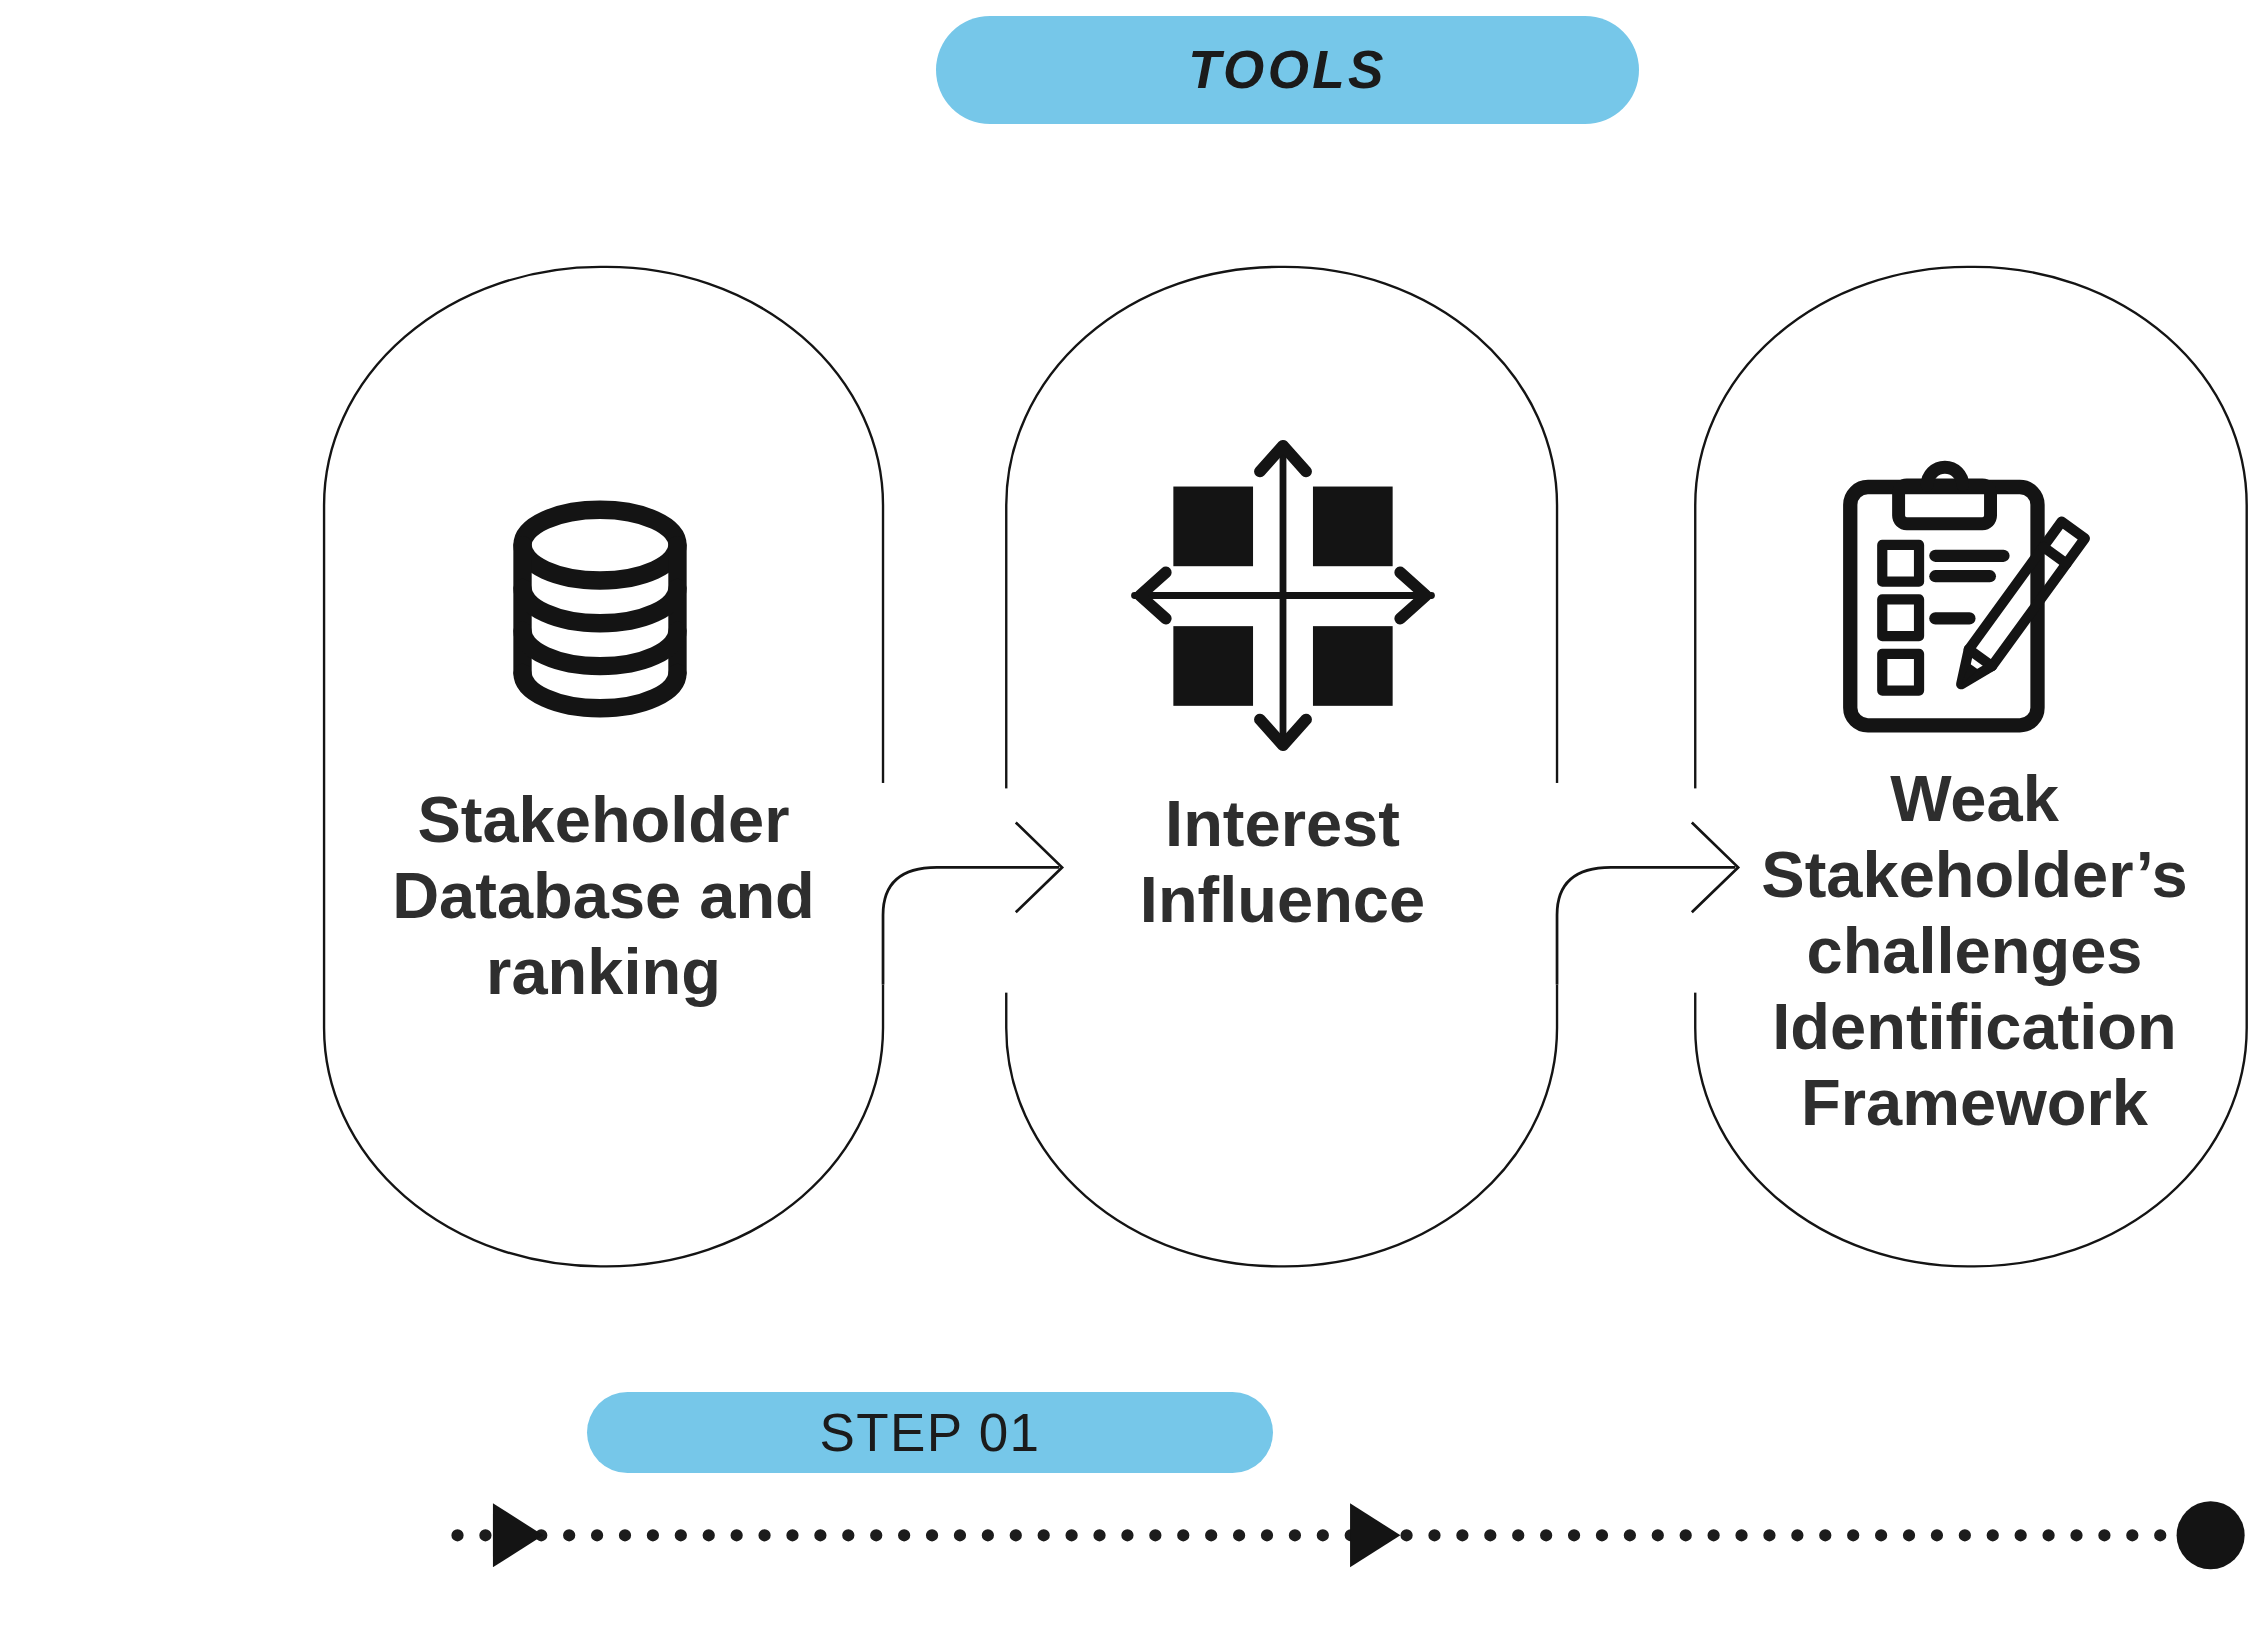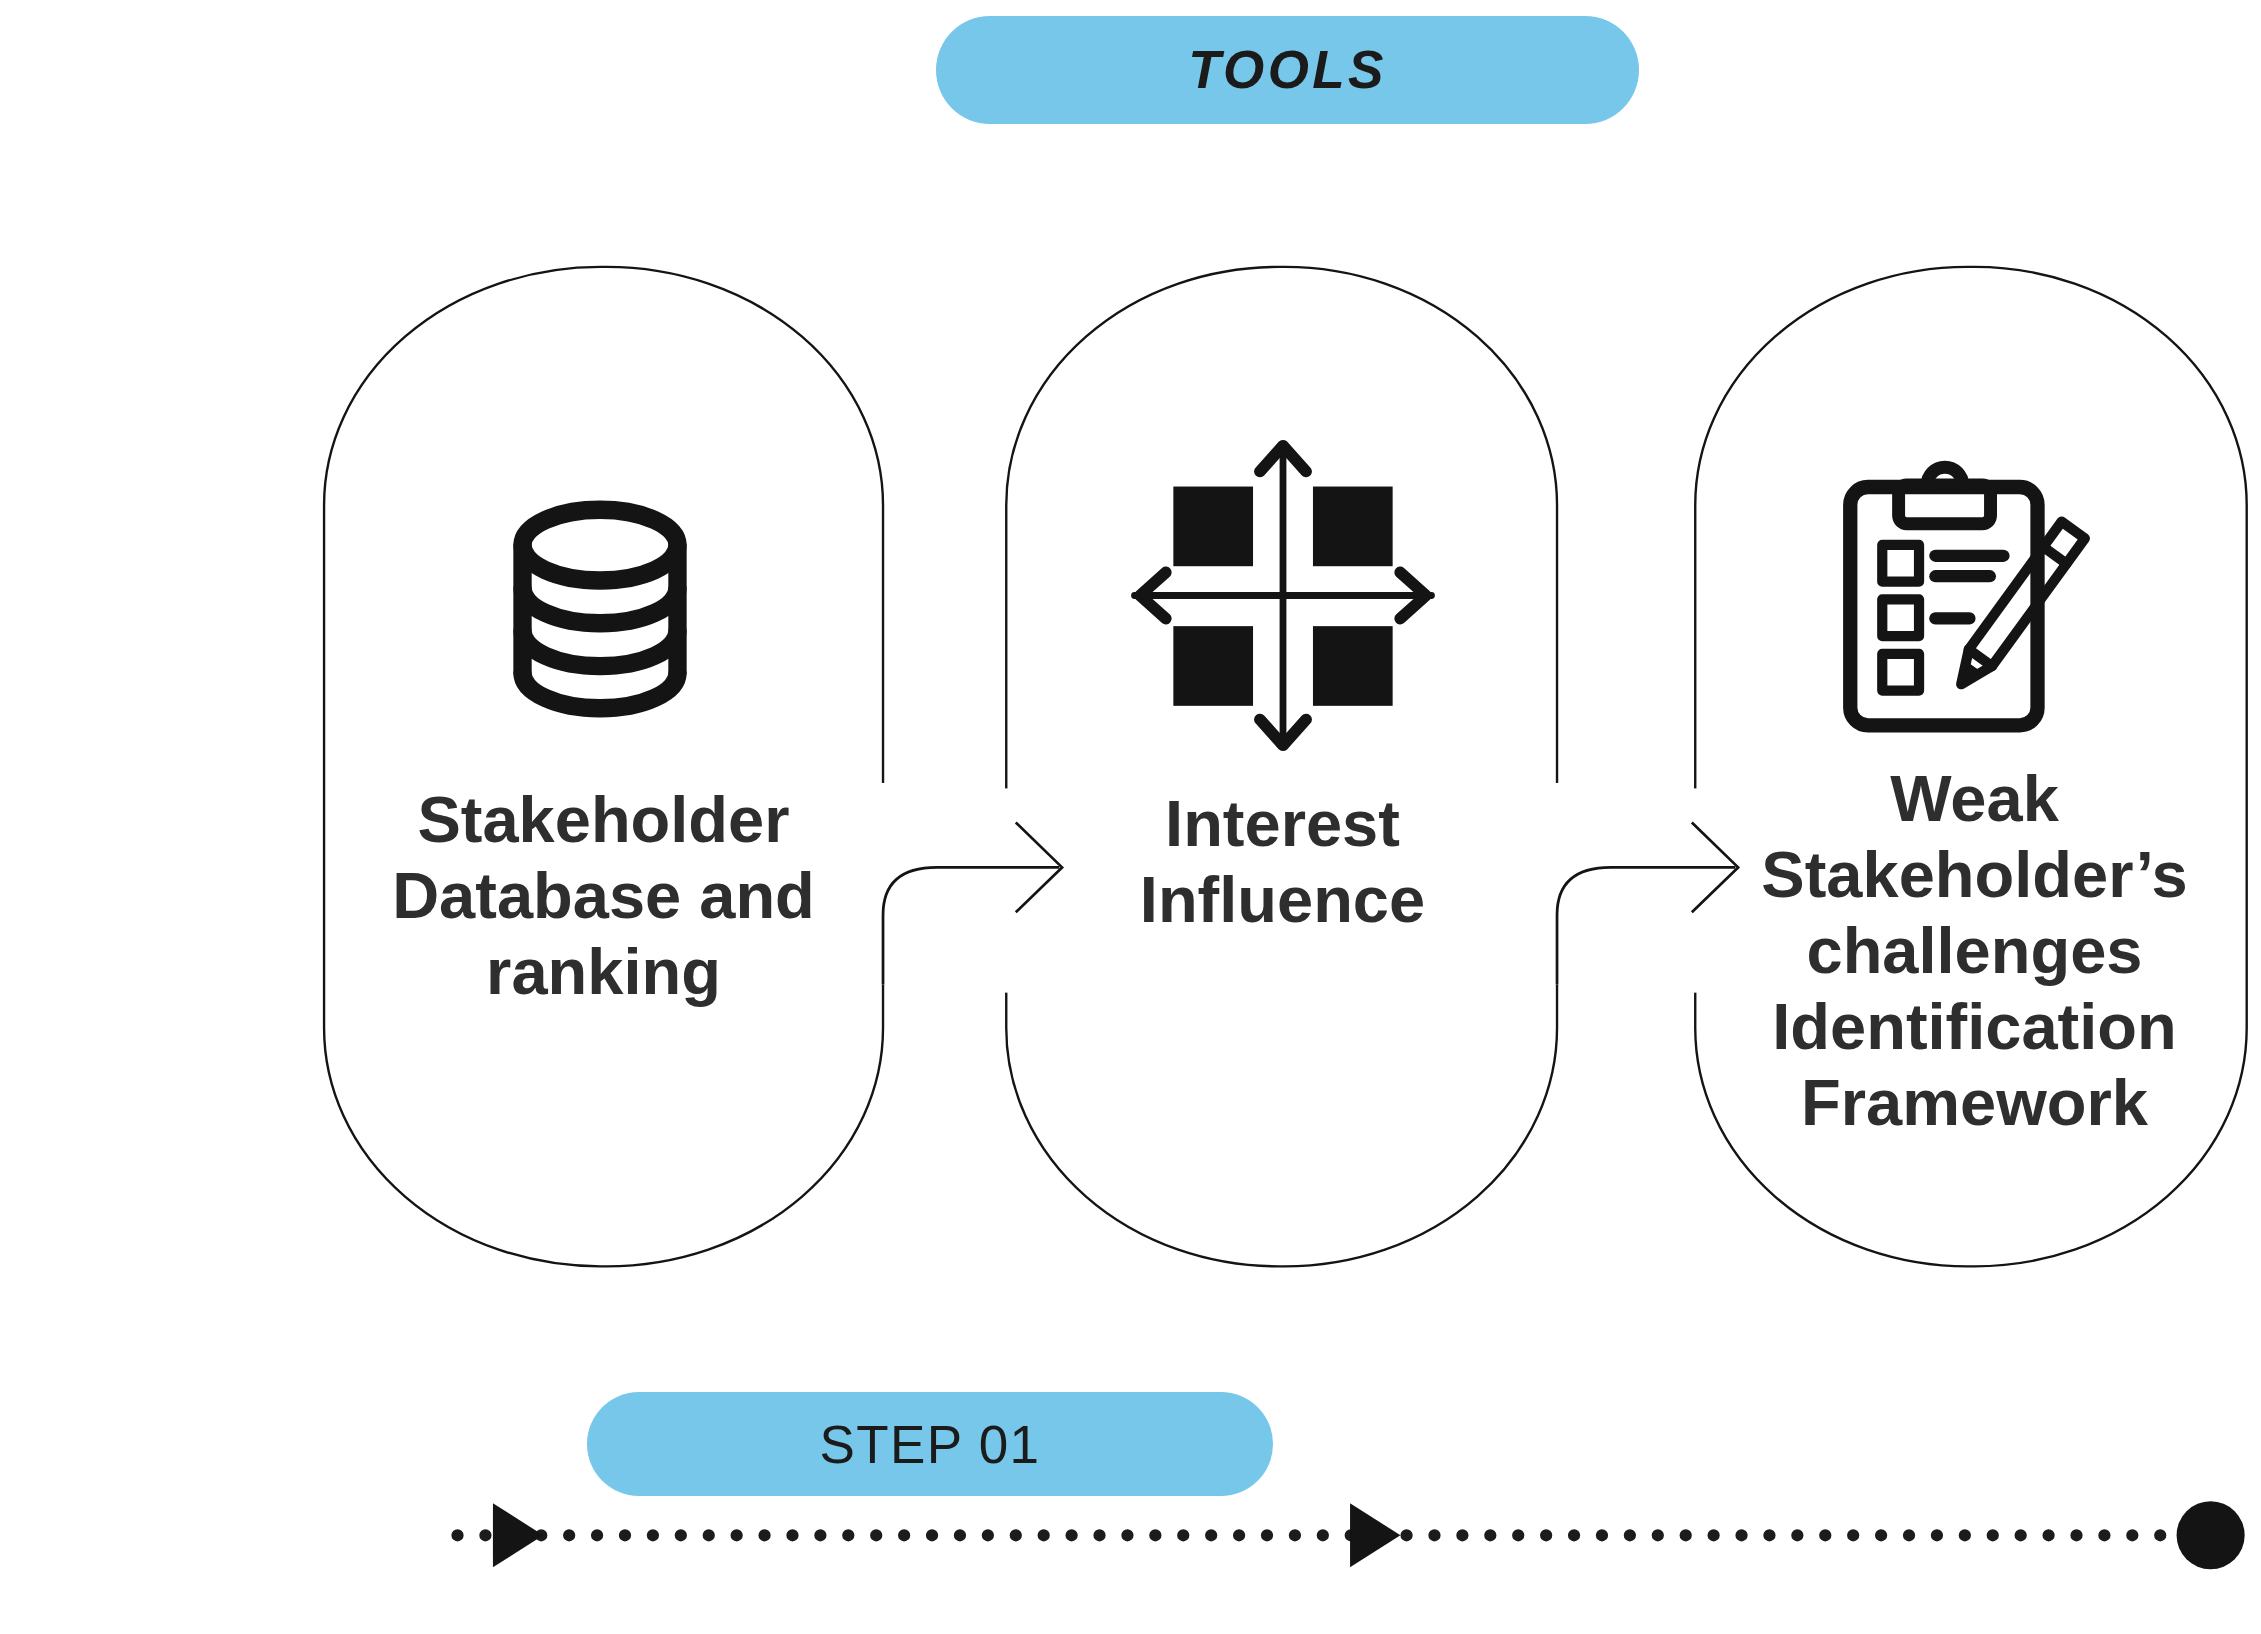--- a/index.html
+++ b/index.html
@@ -20,21 +20,21 @@
   .dotline{fill:none;stroke:#1c1c1c;stroke-width:18;stroke-linecap:round;stroke-dasharray:0 41;}
   .icon-stroke{fill:none;stroke:var(--line-dark);stroke-linecap:round;stroke-linejoin:round;}
   .pill{
     position:absolute;display:flex;align-items:center;justify-content:center;
     background:var(--pill-blue);color:var(--pill-text);text-align:center;
   }
   .pill-tools{left:936px;top:15.7px;width:703px;height:108px;border-radius:54px;
     font-size:53px;font-weight:bold;letter-spacing:3.4px;font-style:italic;}
   .pill-preliminary{left:29px;top:1450px;width:441px;height:169px;border-radius:67px;
     font-size:56px;line-height:65px;letter-spacing:0.7px;}
-  .pill-step1{left:587px;top:1392px;width:686px;height:104px;border-radius:56px;
+  .pill-step1{left:587px;top:1392px;width:686px;height:81px;border-radius:56px;
     font-size:53px;letter-spacing:1.4px;}
   .pill-step2{left:1432px;top:1392px;width:701px;height:111px;border-radius:56px;
     font-size:53px;letter-spacing:1.4px;}
   .capsule-label{
     position:absolute;width:613px;text-align:center;color:var(--capsule-text);
     font-size:65px;line-height:76px;letter-spacing:0px;font-weight:bold;
   }
   .capsule-label span{display:block;}
   .label-1{left:297px;top:782px;}
   .label-2{left:976px;top:770px;margin-top:16px;}

